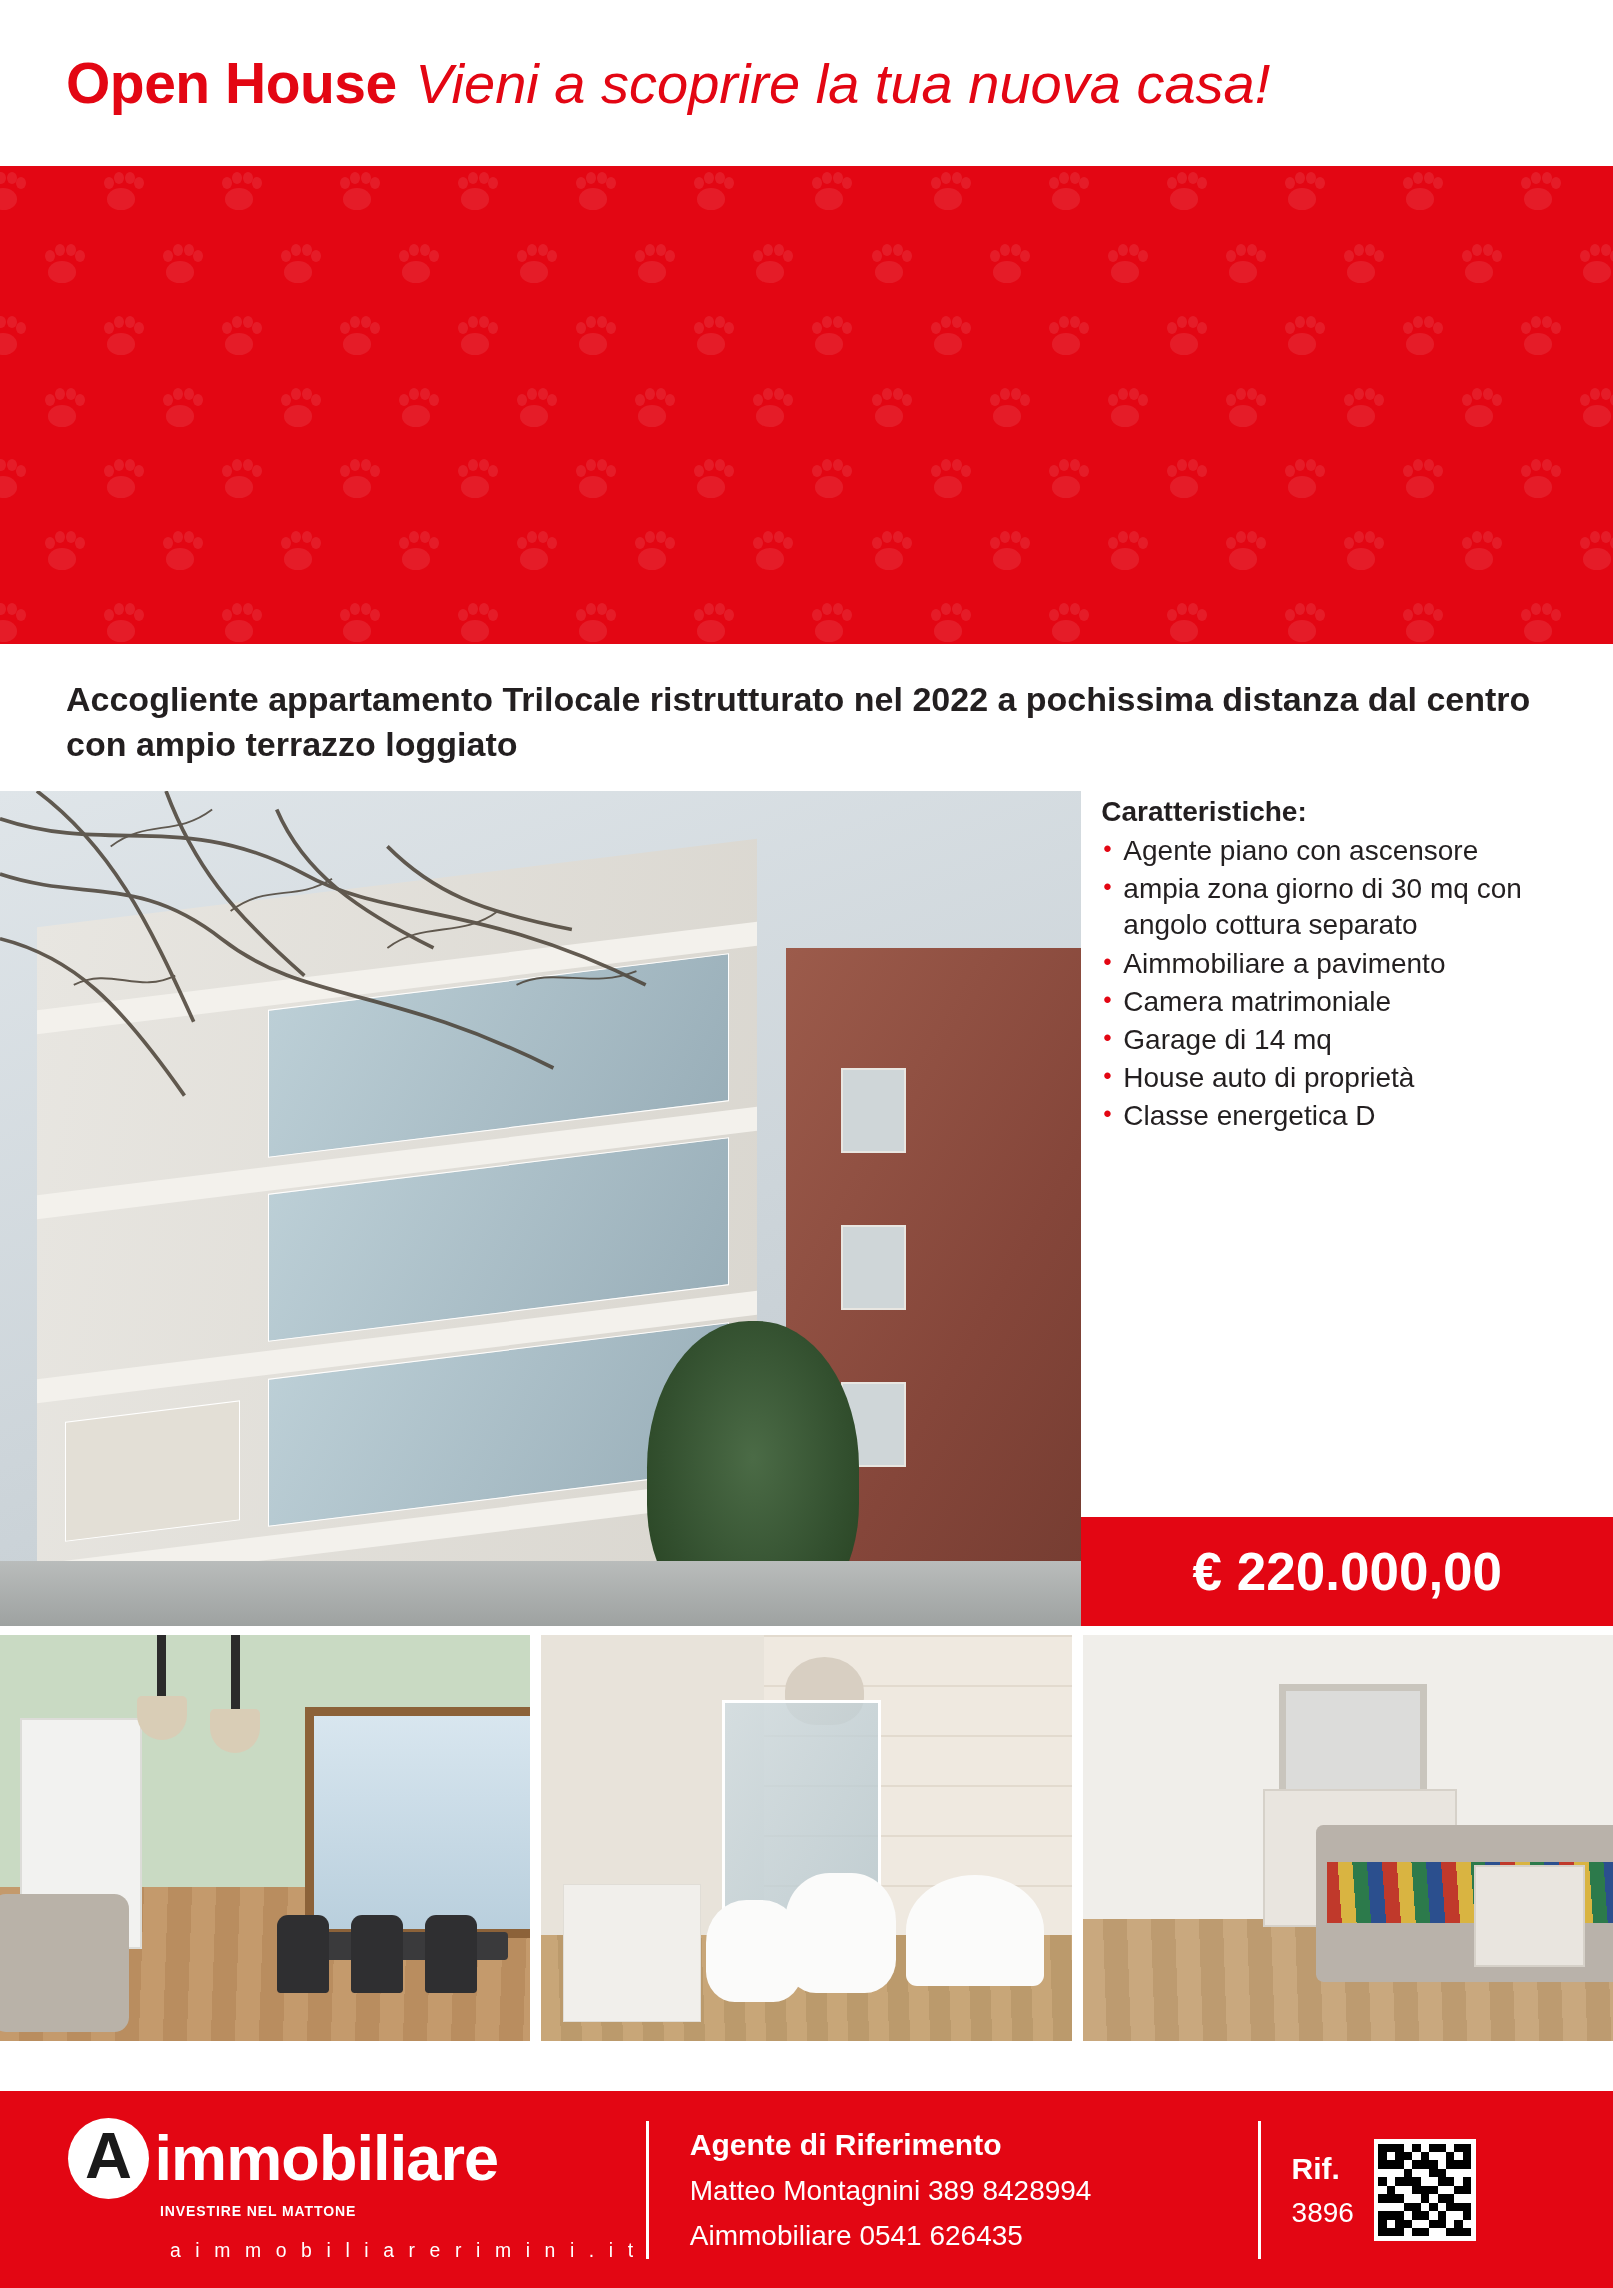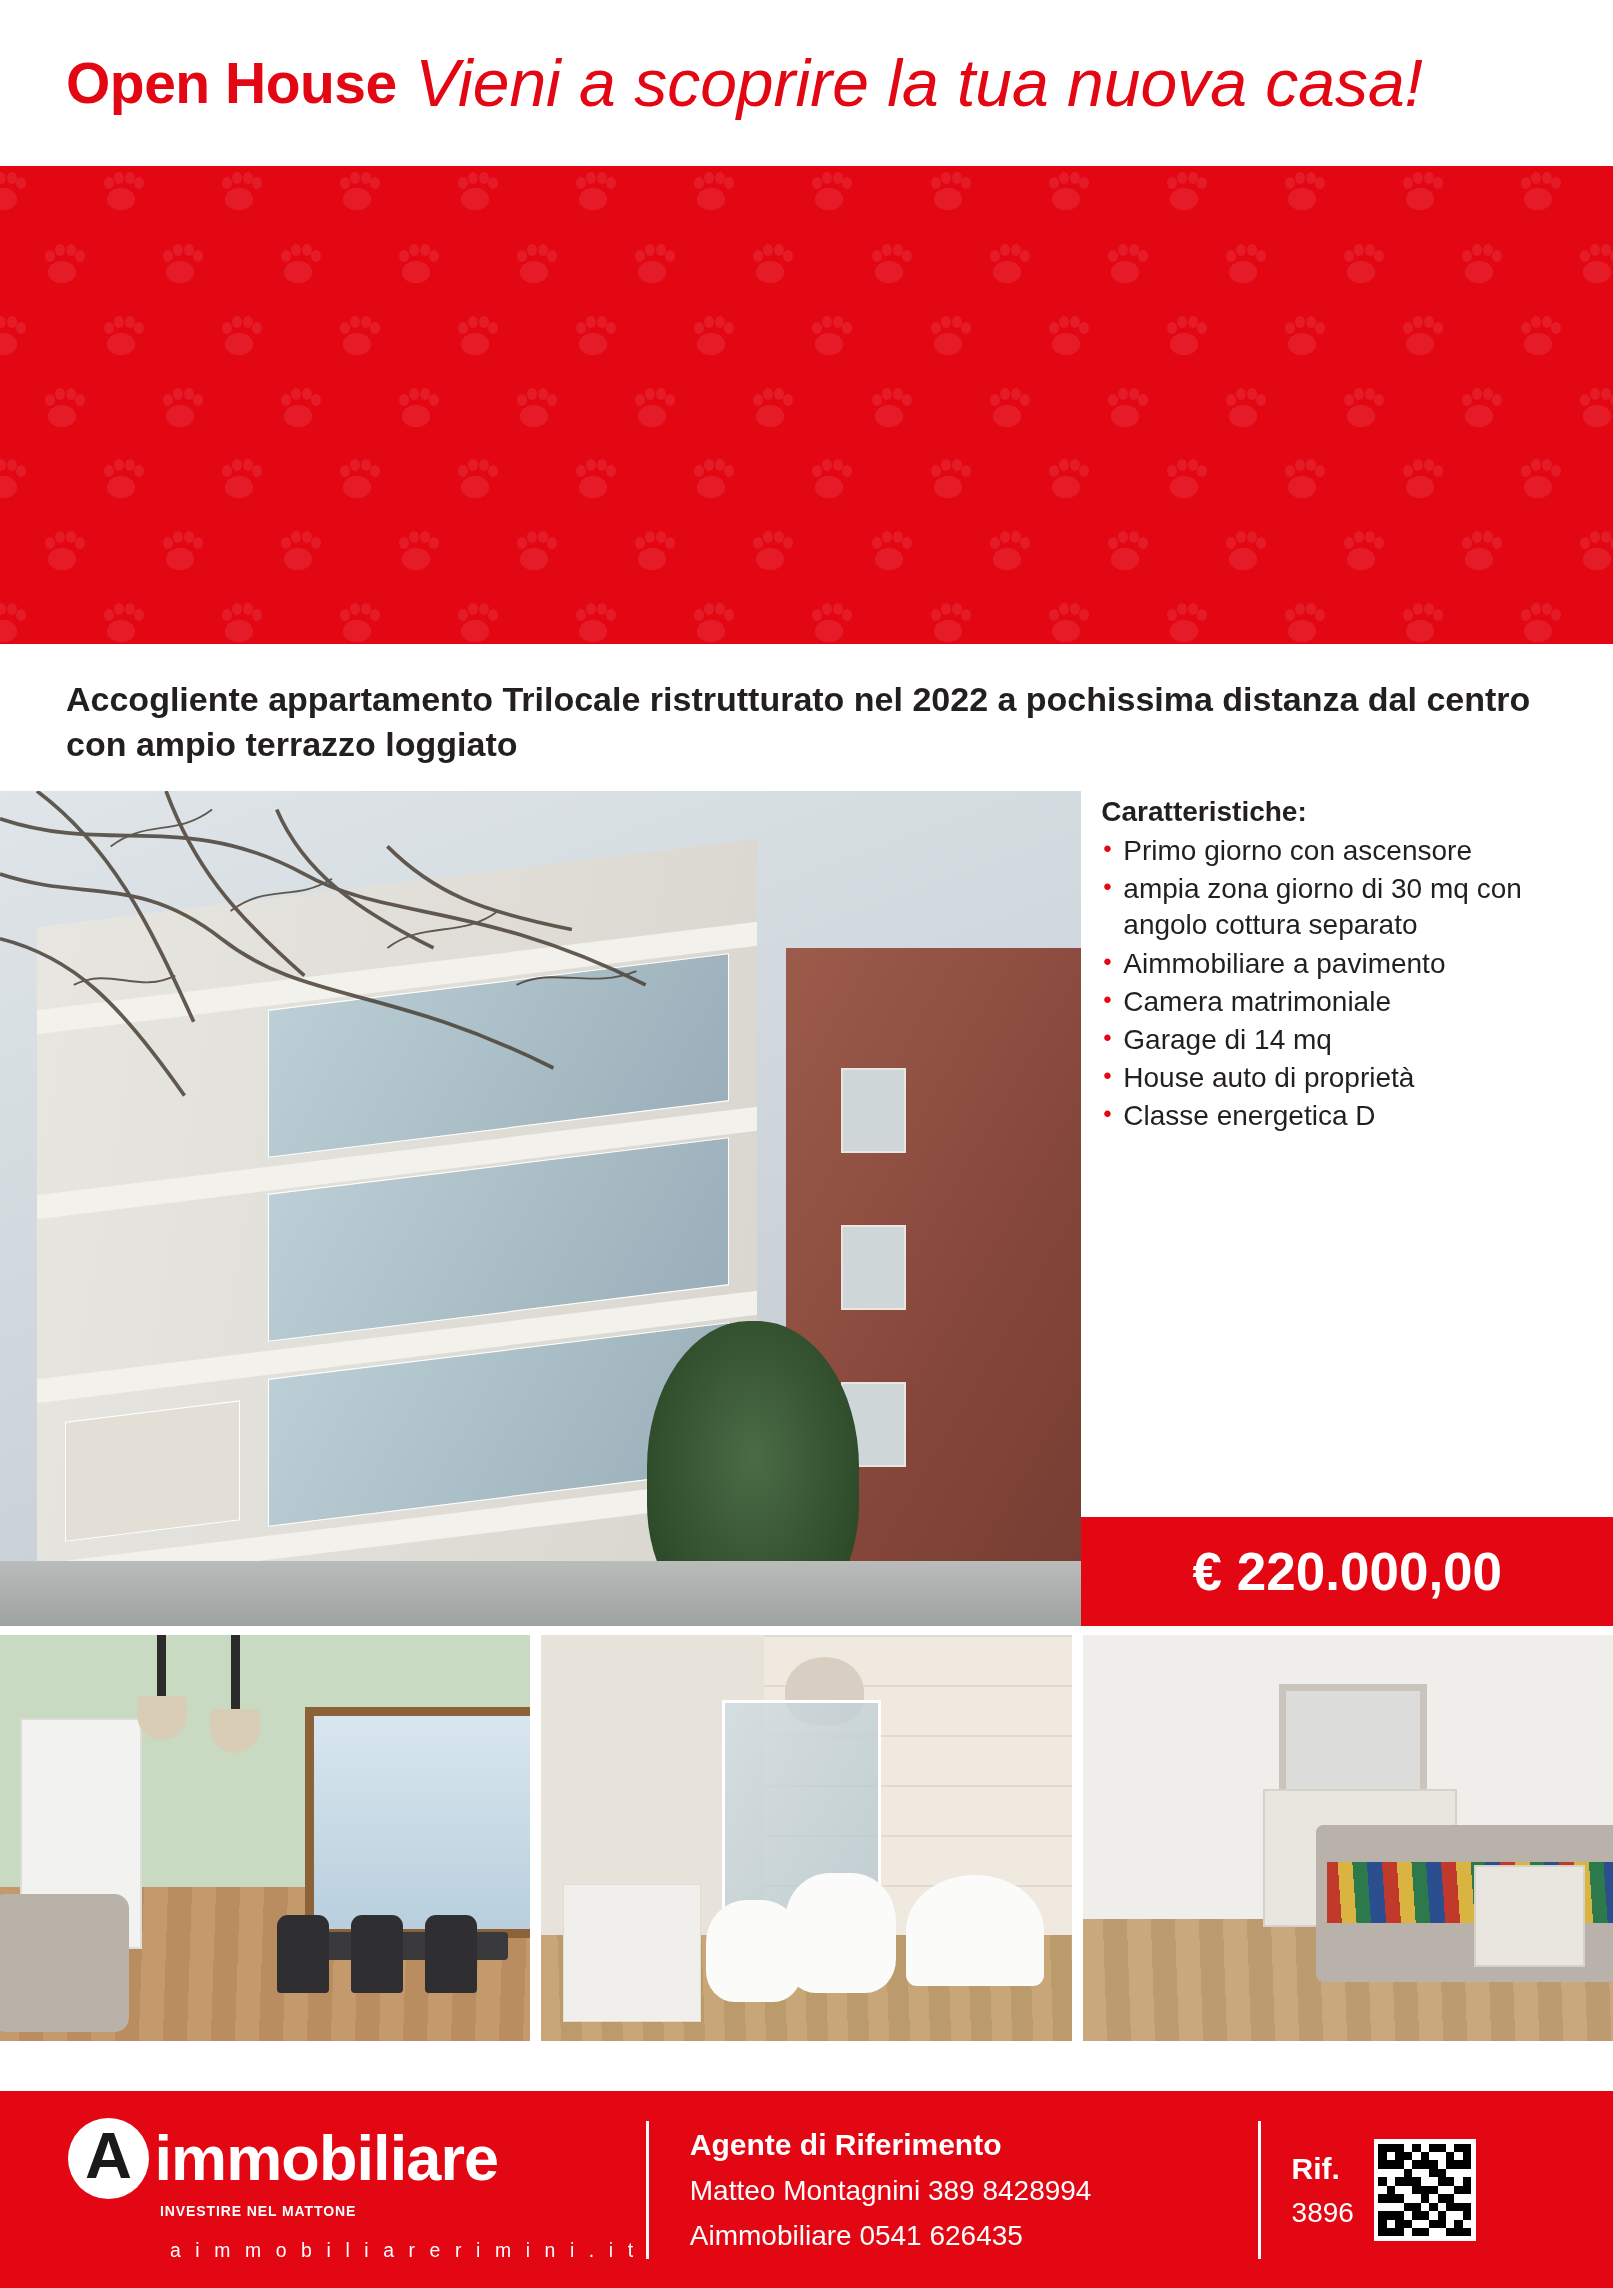--- a/index.html
+++ b/index.html
@@ -25,21 +25,21 @@
     box-sizing: border-box;
   }
   .header-title {
     font-size: 57px;
     font-weight: bold;
     color: #e30613;
     letter-spacing: -0.5px;
     white-space: nowrap;
   }
   .header-sub {
-    font-size: 66px;
+    font-size: 56px;
     font-style: italic;
     color: #e30613;
     margin-left: 18.5px;
     white-space: nowrap;
   }
 
   
   .red-band {
     position: relative;
     background: #e30613;
@@ -1148,21 +1148,21 @@
         <path d="M80 210 C 120 190, 150 220, 190 200"></path>
         <path d="M560 210 C 600 190, 640 215, 690 195"></path>
       </g>
     </svg>
     <div class="ground"></div>
   </div>
 
   <div class="feat-col">
     <div class="feat-title">Caratteristiche:</div>
     <ul class="feat-list" id="feature-list">
-        <li>Primo giorno con ascensore</li>
+        <li>Agente piano con ascensore</li>
         <li>ampia zona giorno di 30 mq con angolo cottura separato</li>
         <li>Aimmobiliare a pavimento</li>
         <li>Camera matrimoniale</li>
         <li>Garage di 14 mq</li>
         <li>House auto di proprietà</li>
         <li>Classe energetica D</li>
       </ul>
     <div class="price-box">€ 220.000,00</div>
   </div>
 </div>

